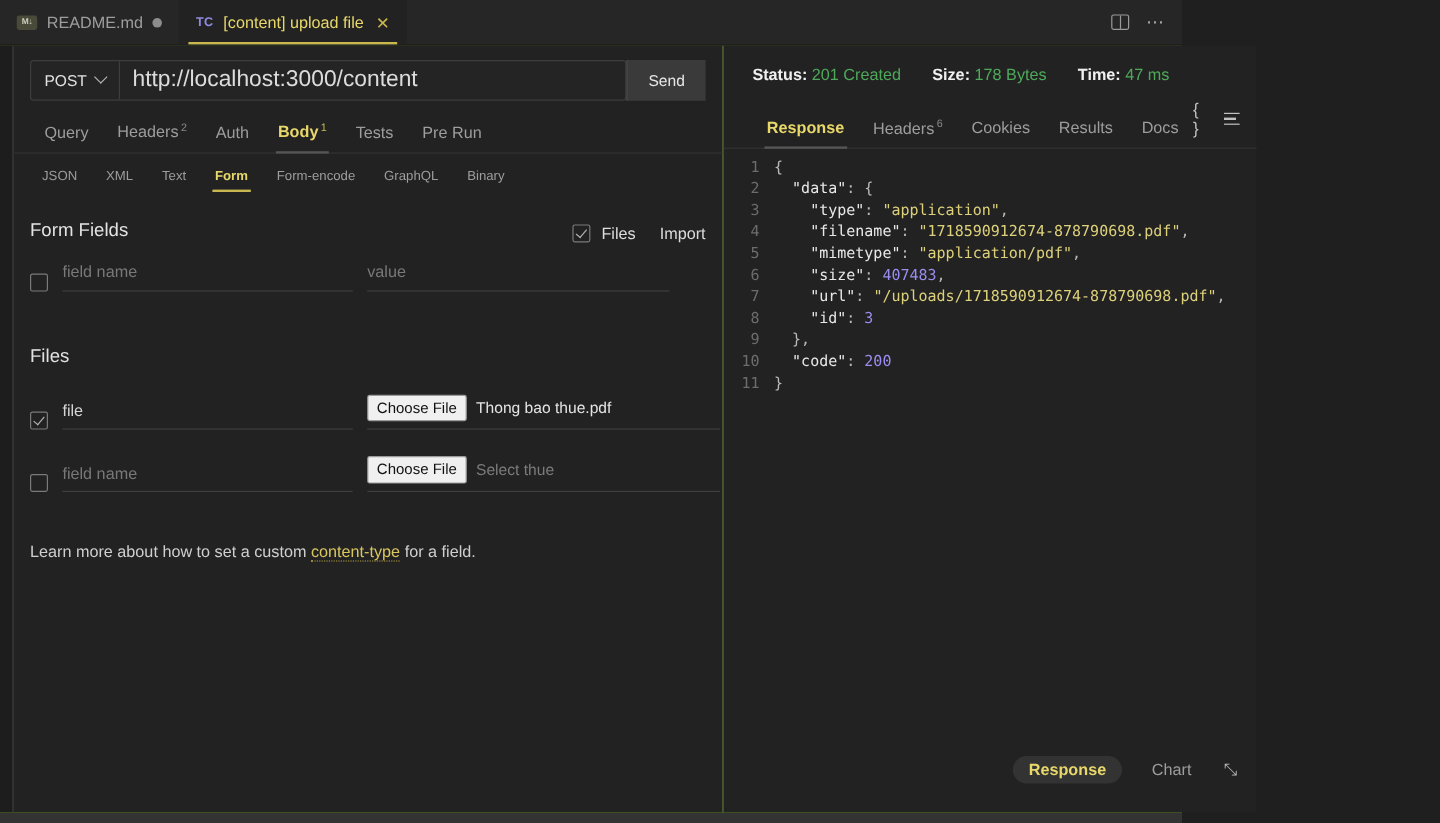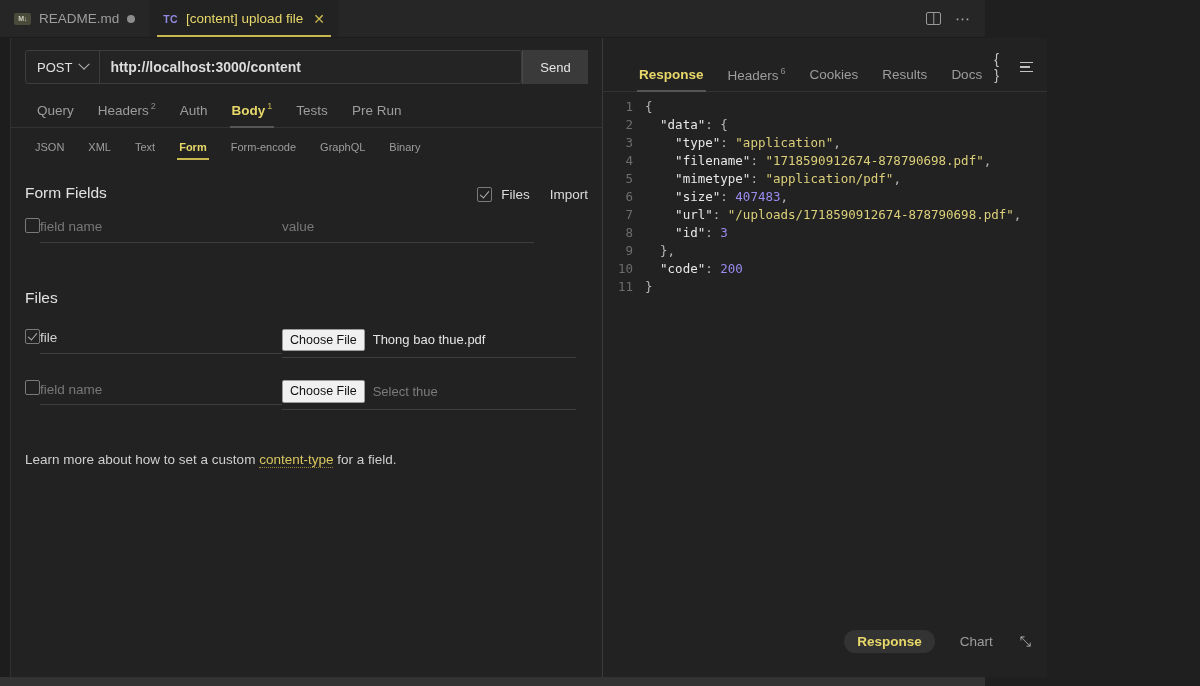--- a/index.html
+++ b/index.html
@@ -183,24 +183,23 @@
     border-right: 1.4px solid #b5b5b5;
     border-bottom: 1.4px solid #b5b5b5;
     transform: rotate(45deg) translate(-2px,-2px);
   }
   .urlinput {
     flex: 1;
     background: transparent;
     border: none;
     outline: none;
     color: #dcdcdc;
-    font-size: 14px;
+    font-size: 19px;
     font-family: "Liberation Sans", sans-serif;
     padding: 0 10px;
-    font-weight: bold;
   }
   .sendbtn {
     width: 66px;
     background: #3a3a3a;
     color: #e6e6e6;
     font-size: 13px;
     border: none;
     border-left: 1px solid #4a4a4a;
     cursor: pointer;
     font-family: "Liberation Sans", sans-serif;
@@ -305,21 +304,22 @@
   }
   .inline-label {
     font-size: 13.5px;
     color: #dcdcdc;
     cursor: pointer;
   }
   .files-toggle { display: flex; align-items: center; gap: 9px; }
 
   .frow {
     display: flex;
-    align-items: flex-start;
+    align-items: flex-end;
+    gap: 12px;
     margin-top: 16px;
   }
   .uline {
     border-bottom: 1px solid #3e3e3e;
     padding-bottom: 6px;
     font-size: 13.5px;
     color: #d4d4d4;
     min-height: 18px;
     display: flex;
     align-items: center;
@@ -578,20 +578,34 @@
           <span>Learn more about how to set a custom </span><span class="lnk">content-type</span><span> for a field.</span>
         </div>
 
       </div>
     </div>
 
     <div class="v-divider"></div>
 
     <div class="right-pane">
 
+      <div class="status-row">
+        <div>
+          <b>Status:</b>
+          <span class="ok">201 Created</span>
+        </div>
+        <div>
+          <b>Size:</b>
+          <span class="ok">178 Bytes</span>
+        </div>
+        <div>
+          <b>Time:</b>
+          <span class="ok">47 ms</span>
+        </div>
+      </div>
 
       <div class="restabs">
         <div class="rtab active">
           <span>Response</span>
         </div>
         <div class="rtab">
           <span>Headers</span><span class="sup">6</span>
         </div>
         <div class="rtab">
           <span>Cookies</span>

